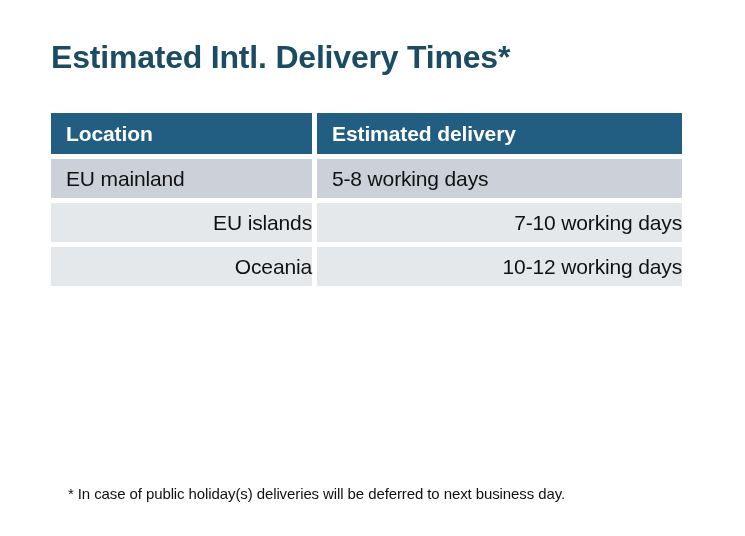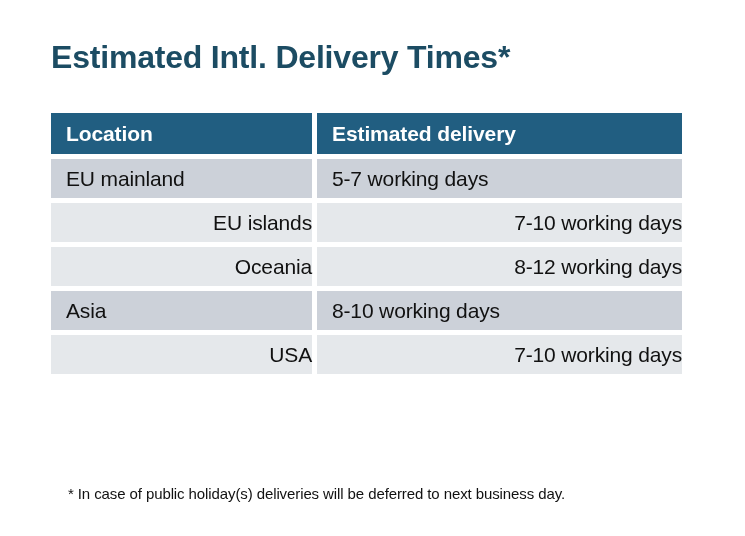--- a/index.html
+++ b/index.html
@@ -108,36 +108,28 @@
     </colgroup>
     <thead>
       <tr>
         <th>Location</th>
         <th>Estimated delivery</th>
       </tr>
     </thead>
     <tbody>
       <tr class="row-shade-dark">
         <td>EU mainland</td>
-        <td>5-7 working days</td>
+        <td>5-8 working days</td>
       </tr>
       <tr class="row-shade-light">
         <td>EU islands</td>
         <td>7-10 working days</td>
       </tr>
       <tr class="row-shade-light">
         <td>Oceania</td>
-        <td>8-12 working days</td>
-      </tr>
-      <tr class="row-shade-dark">
-        <td>Asia</td>
-        <td>8-10 working days</td>
-      </tr>
-      <tr class="row-shade-light">
-        <td>USA</td>
-        <td>7-10 working days</td>
+        <td>10-12 working days</td>
       </tr>
     </tbody>
   </table>
 
   <div class="footnote">* In case of public holiday(s) deliveries will be deferred to next business day.</div>
 
 </div>
 
 </body></html>

